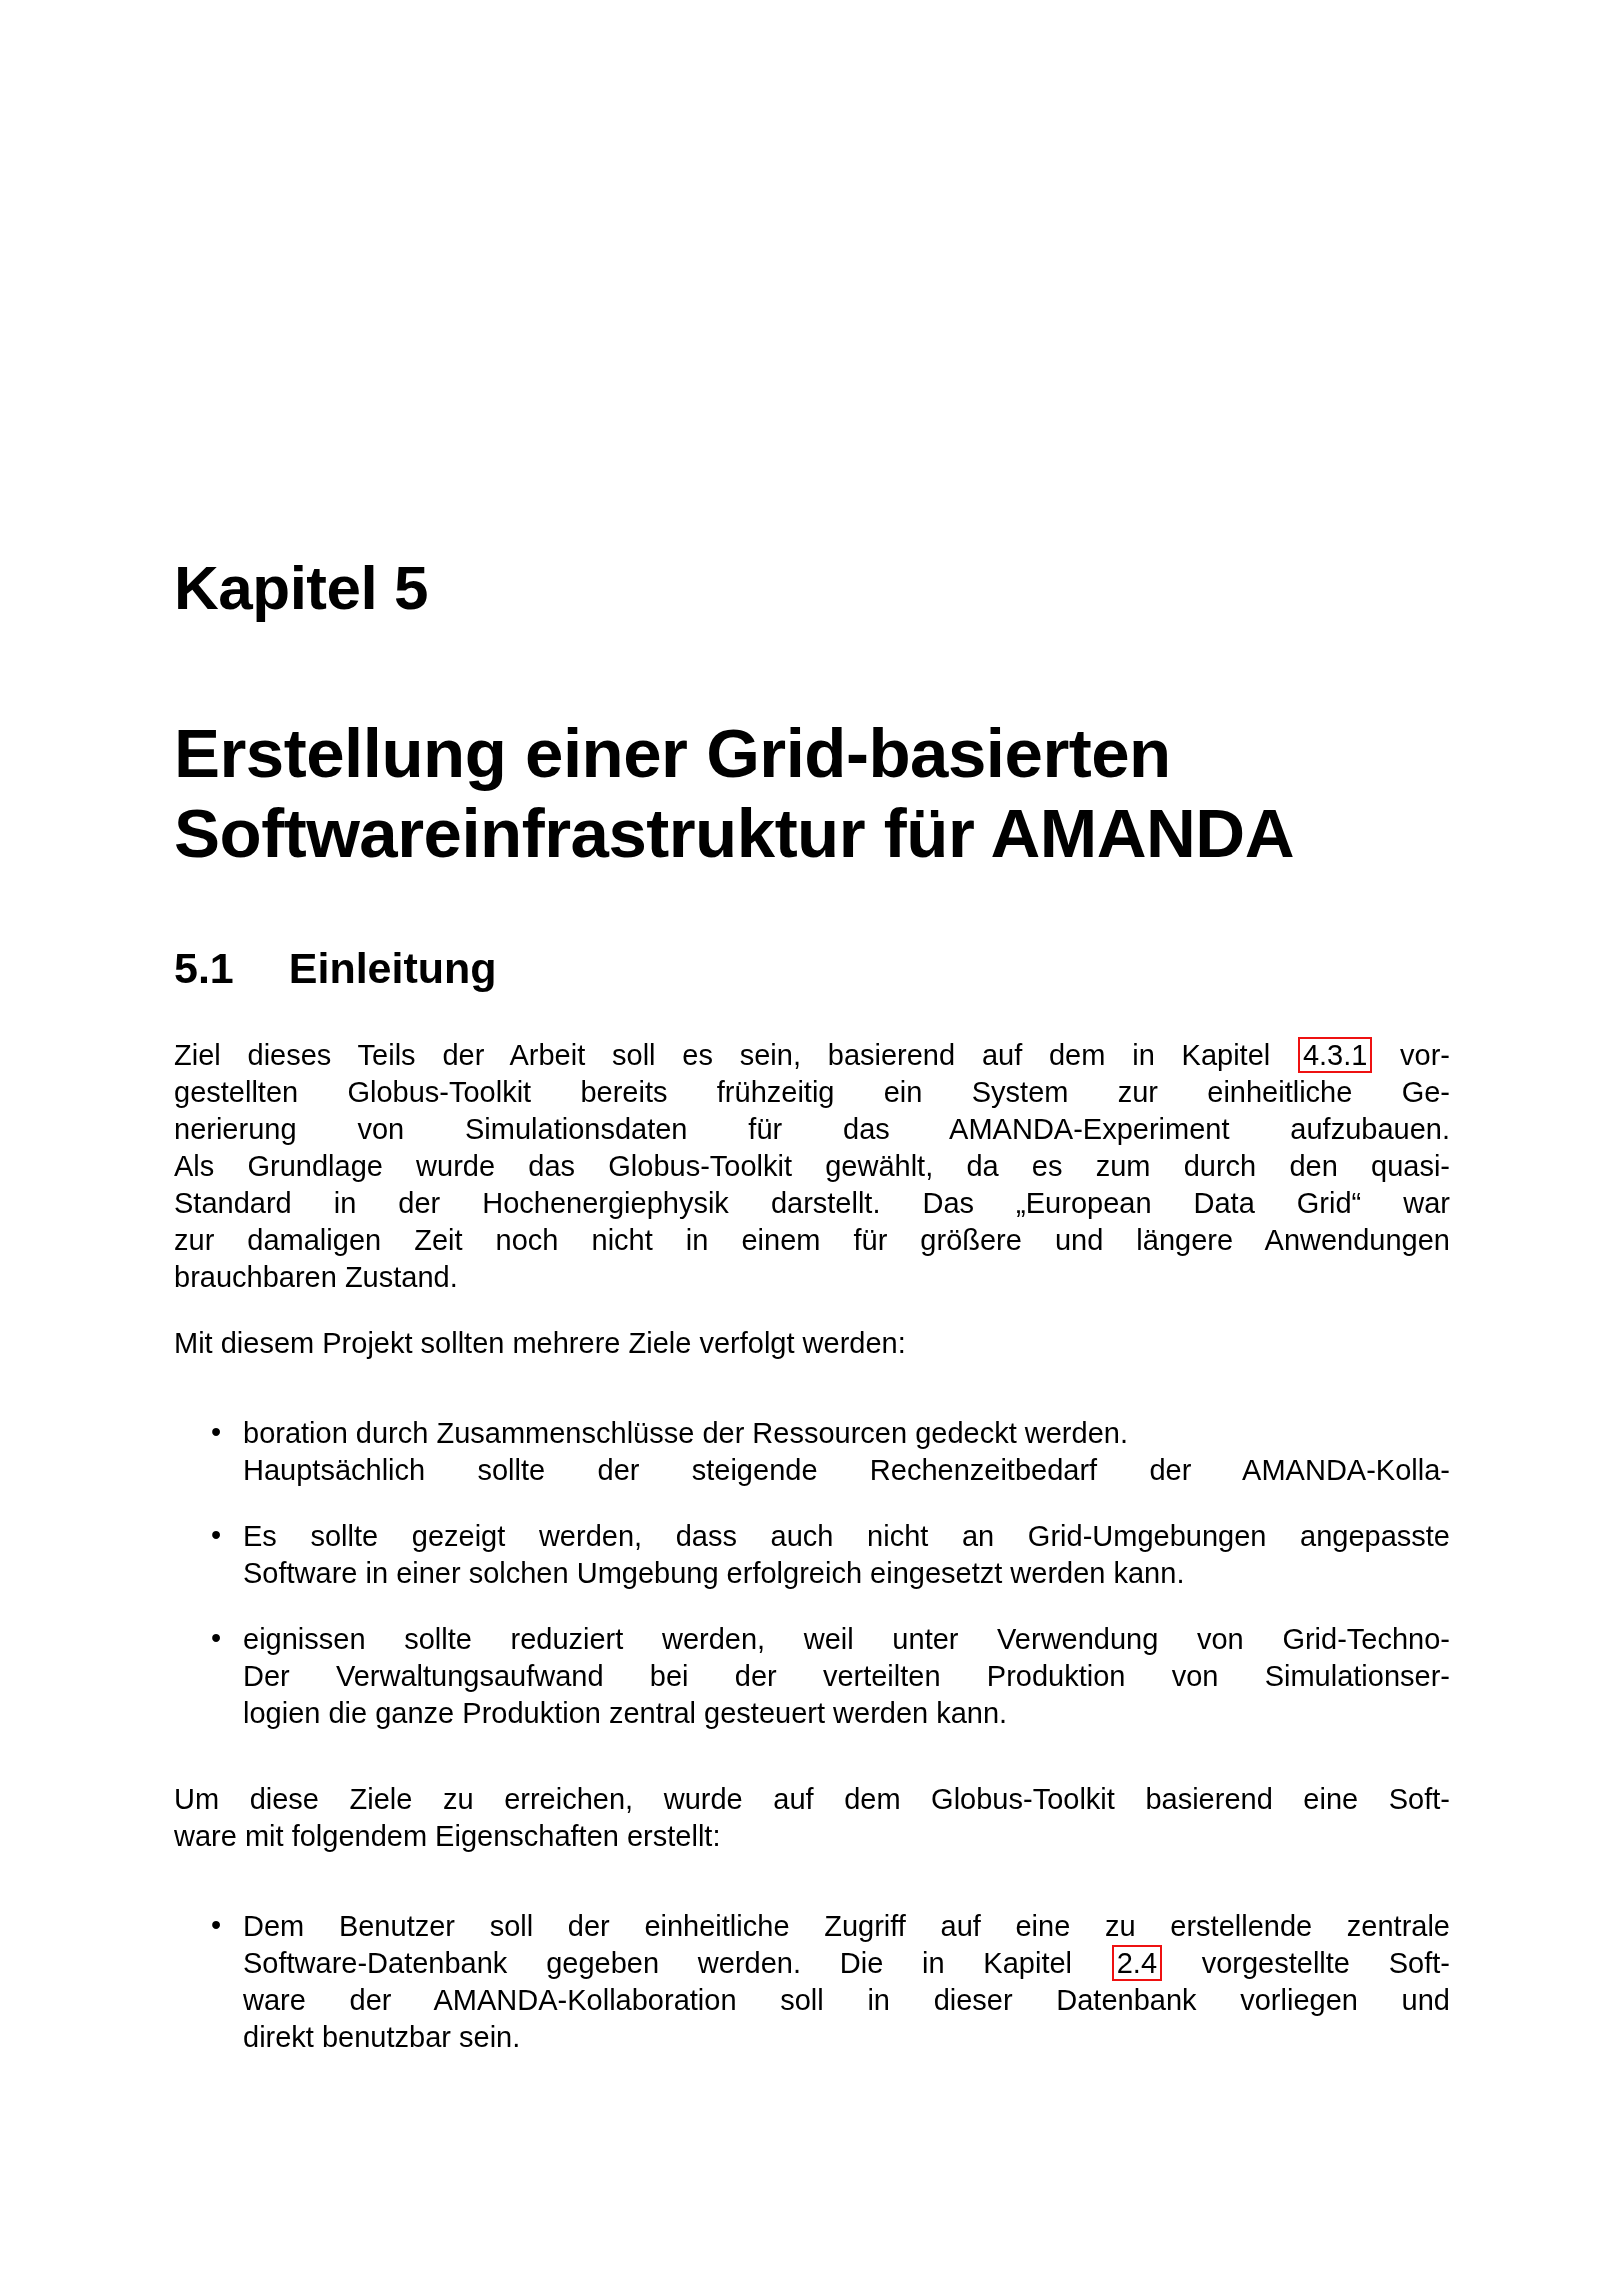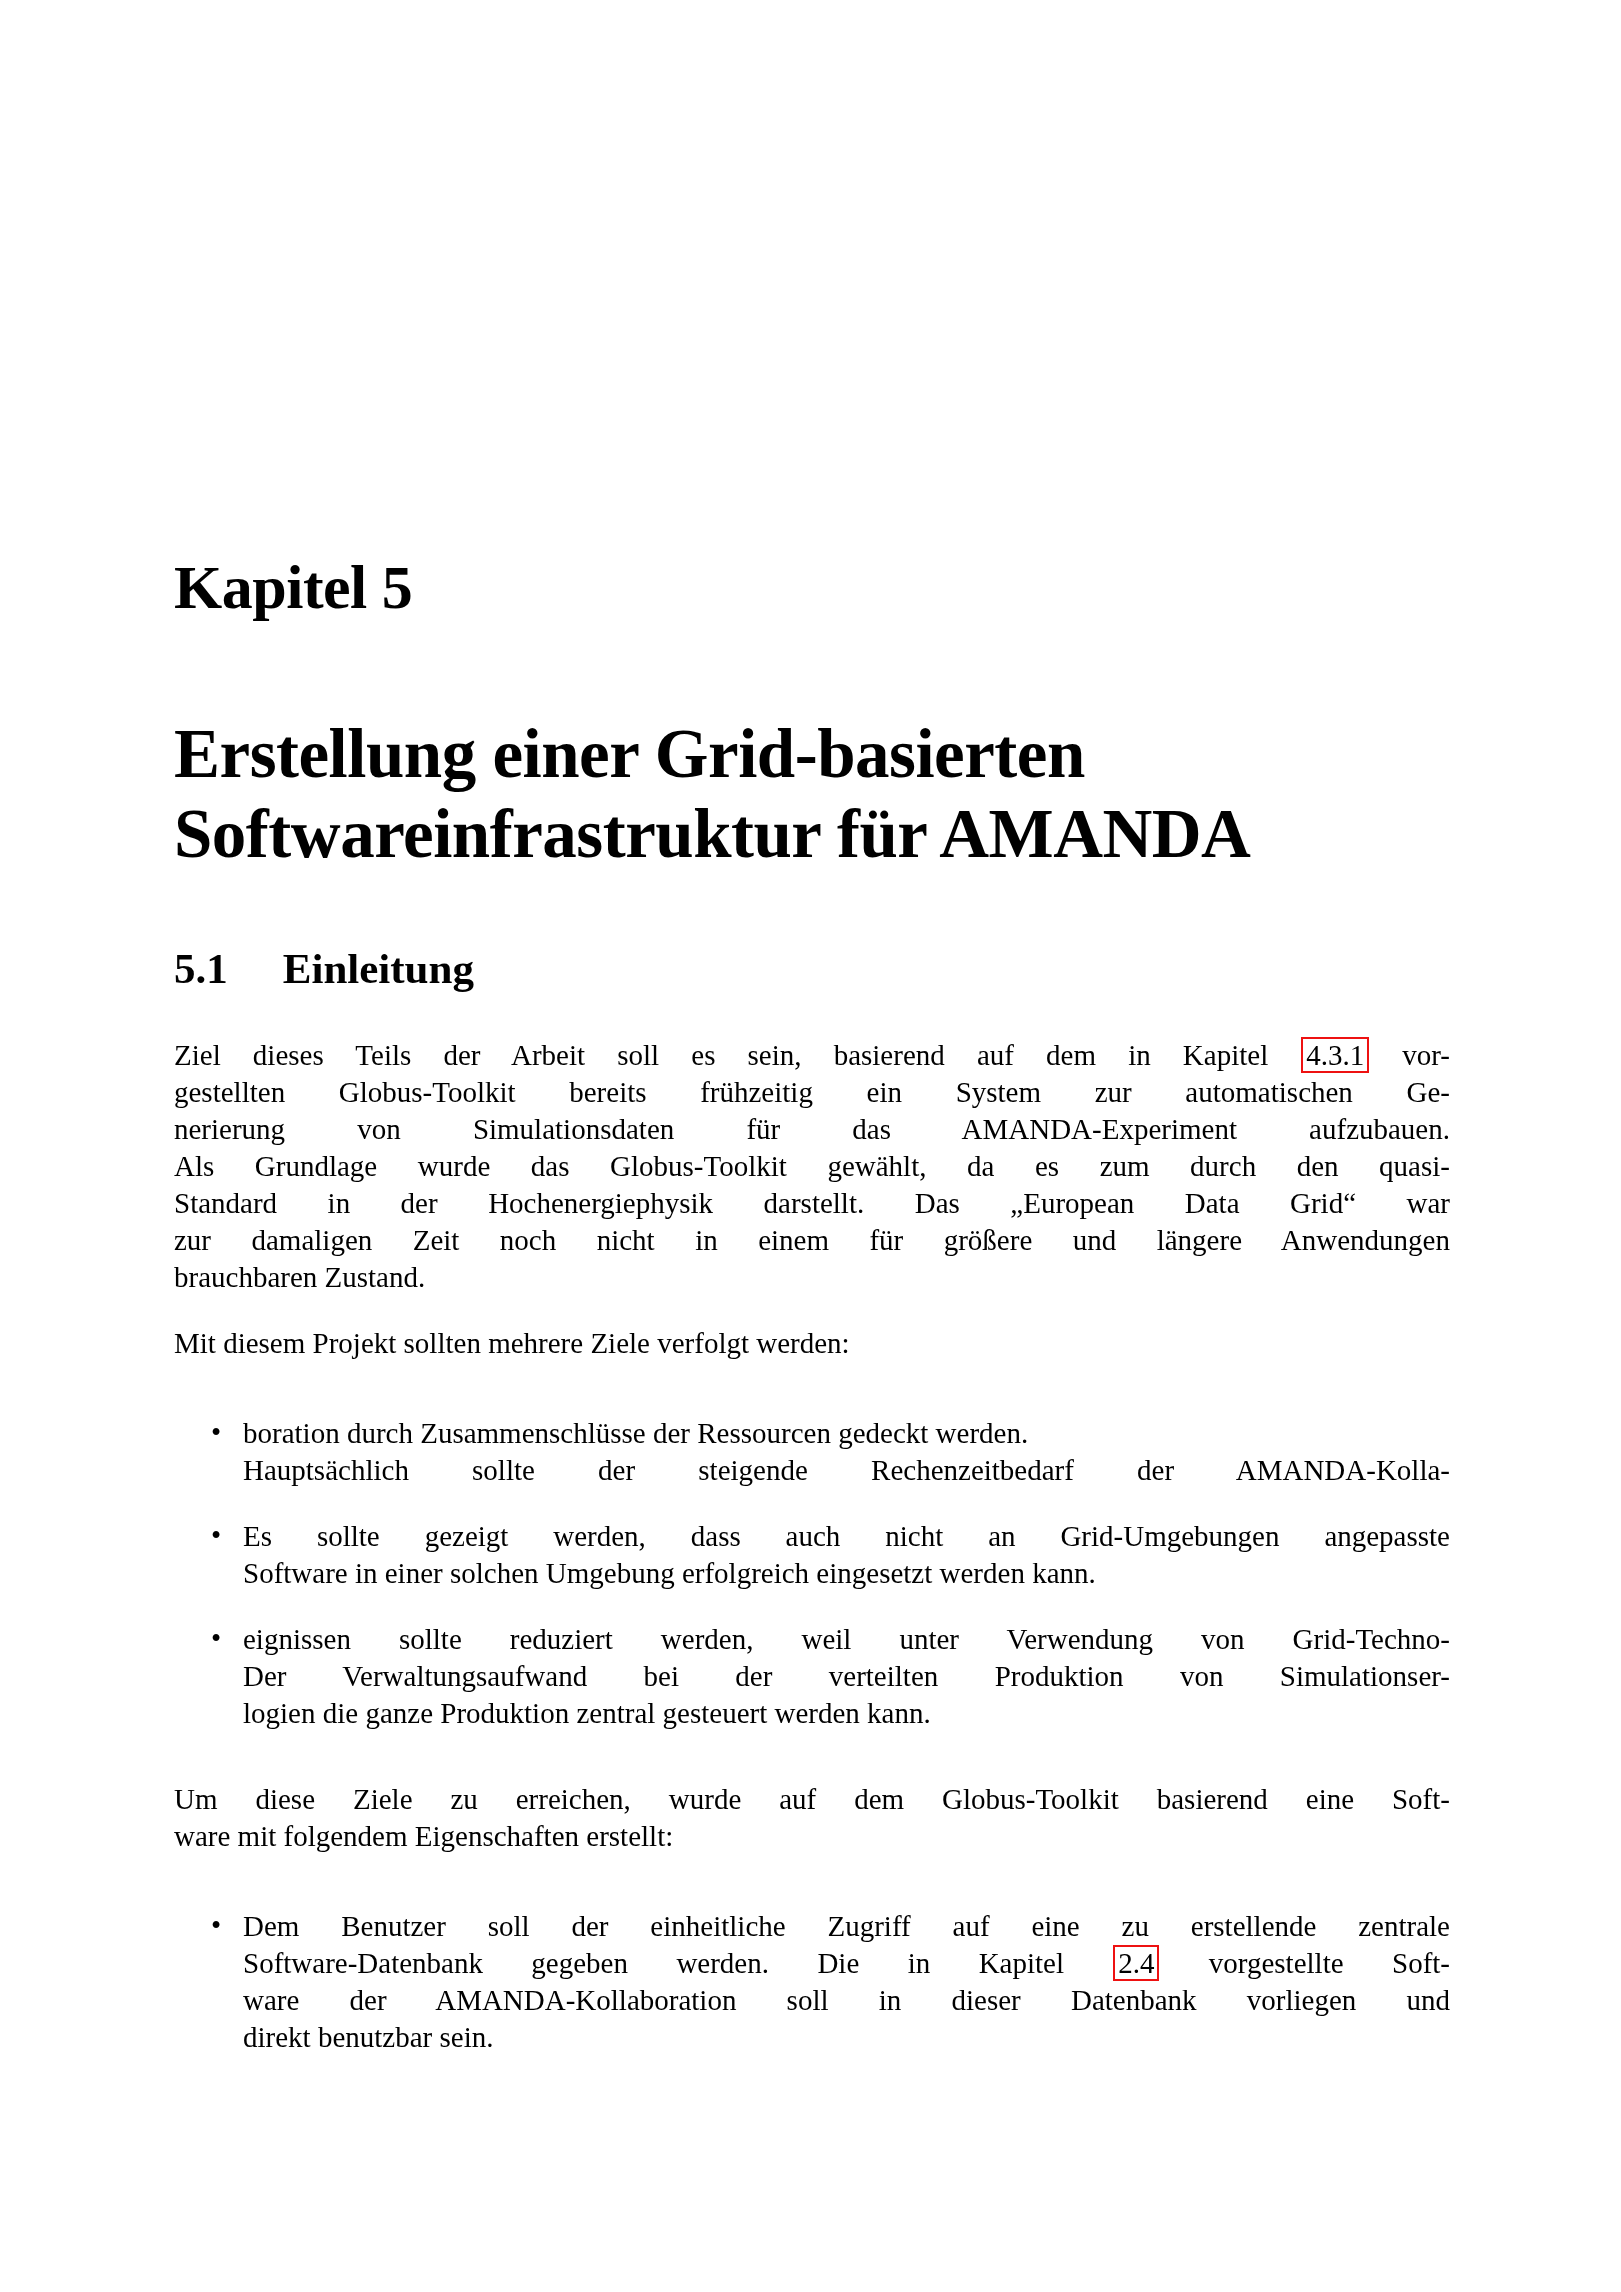--- a/index.html
+++ b/index.html
@@ -1,20 +1,20 @@
 <!DOCTYPE html>
 <html lang="de" style="--link-border: #ee1111; --ink: #000000; --paper: #ffffff;"><head>
 <meta charset="utf-8">
 <style>
   :root { --link-border:#ee1111; --ink:#000000; --paper:#ffffff; }
   html,body { margin:0; padding:0; background:var(--paper); }
   .page {
     position:relative; width:1621px; height:2293px; overflow:hidden;
     background:var(--paper); color:var(--ink);
-    font-family:Liberation Serif, serif;
+    font-family:Liberation Sans, sans-serif;
   }
   .content { position:absolute; left:174px; top:0; width:1276px; }
 
   .chapter-label {
     margin:555px 0 0 0; font-size:62px; font-weight:700; line-height:65px;
     letter-spacing:-0.5px;
   }
   .chapter-title {
     margin:94px 0 0 0; font-size:69px; font-weight:700; line-height:80px;
     letter-spacing:-0.5px;
@@ -53,21 +53,21 @@
 
     <div class="chapter-title">Erstellung einer Grid-basierten Softwareinfrastruktur für AMANDA</div>
 
     <div class="section-heading">
       <span class="sec-num">5.1</span><span>Einleitung</span>
     </div>
 
     <div class="body-text">
       <div class="para">
           <div class="tline">Ziel dieses Teils der Arbeit soll es sein, basierend auf dem in Kapitel <span class="linkbox">4.3.1</span> vor-</div>
-          <div class="tline">gestellten Globus-Toolkit bereits frühzeitig ein System zur automatischen Ge-</div>
+          <div class="tline">gestellten Globus-Toolkit bereits frühzeitig ein System zur einheitliche Ge-</div>
           <div class="tline">nerierung von Simulationsdaten für das AMANDA-Experiment aufzubauen.</div>
           <div class="tline">Als Grundlage wurde das Globus-Toolkit gewählt, da es zum durch den quasi-</div>
           <div class="tline">Standard in der Hochenergiephysik darstellt. Das „European Data Grid“ war</div>
           <div class="tline">zur damaligen Zeit noch nicht in einem für größere und längere Anwendungen</div>
           <div class="tline tlast">brauchbaren Zustand.</div>
         </div>
       <div class="para">
           <div class="tline tlast">Mit diesem Projekt sollten mehrere Ziele verfolgt werden:</div>
         </div>
       <div class="blist">

